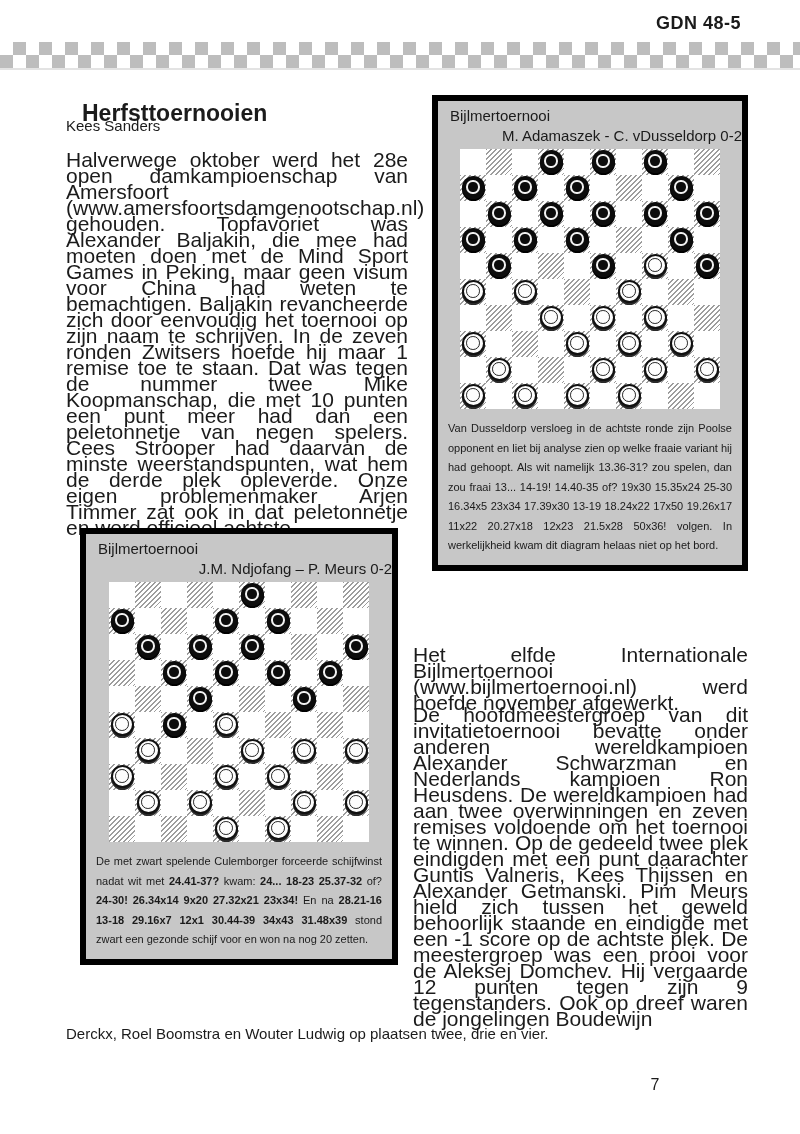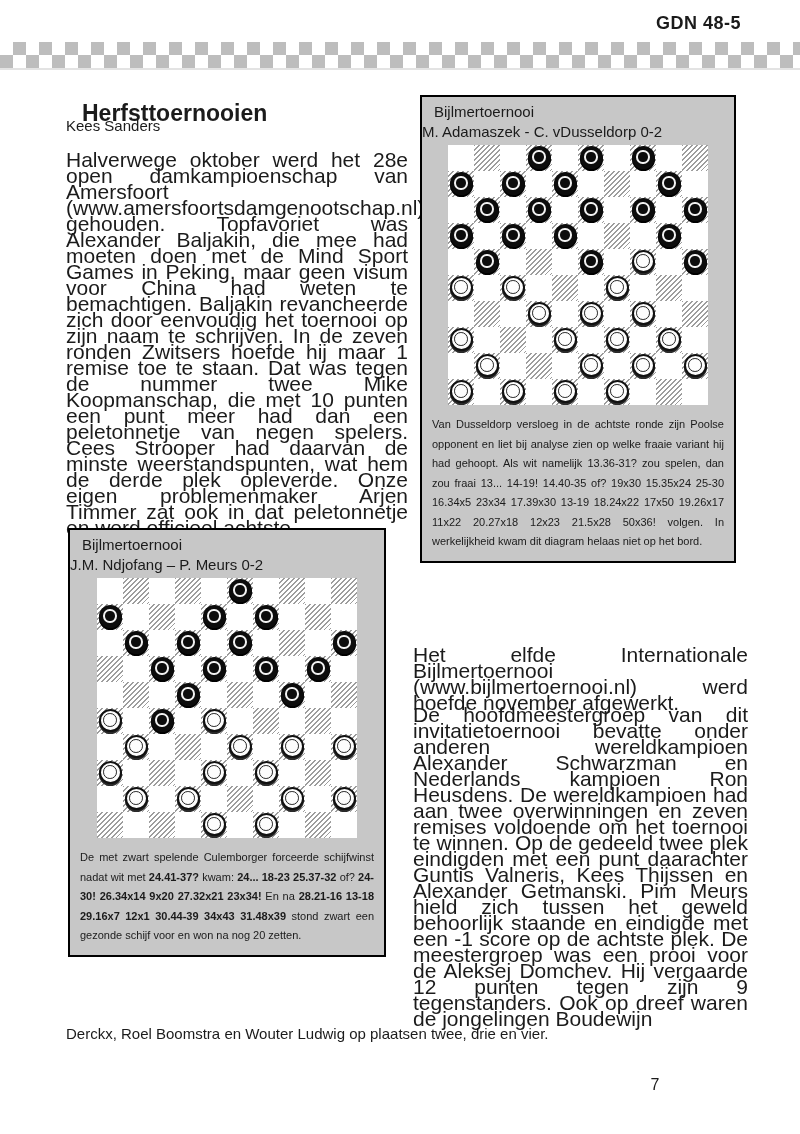--- a/index.html
+++ b/index.html
@@ -21,27 +21,28 @@
     background-size:26px 26px;
     border-bottom:2px solid #e3e3e3;
   }
   .article-title { position:absolute; left:66px; top:84px; font-size:23px; font-weight:bold; }
   .author       { position:absolute; left:66px; top:117px; font-size:15px; }
   .bodytext { font-size:21px; line-height:16px; text-align:justify; }
   .intro { position:absolute; left:66px; top:152px; width:342px; }
 
   .dbox {
     position:absolute; box-sizing:border-box;
-    background:#c7c7c7; border:2px solid #000000;
+    background:#c7c7c7; border:6px solid #000000;
     padding-bottom:9px;
+    margin-left:12px;
   }
   .box-left  { left:68px;  top:528px; width:318px; }
   .box-right { left:420px; top:95px;  width:316px; }
   .dbox .cap1 { margin:5px 0 0 12px; font-size:15px; line-height:20px; }
-  .dbox .cap2 { margin:0;  text-align:left; font-size:15px; line-height:20px; }
+  .dbox .cap2 { margin:0;  text-align:right; font-size:15px; line-height:20px; }
 
   .board {
     margin:3px auto 0; width:260px; height:260px;
     display:grid;
     grid-template-columns:repeat(10,26px);
     grid-template-rows:repeat(10,26px);
   }
   .sq { position:relative; }
   .sq.light { background:#ffffff; }
   .sq.dark  {

